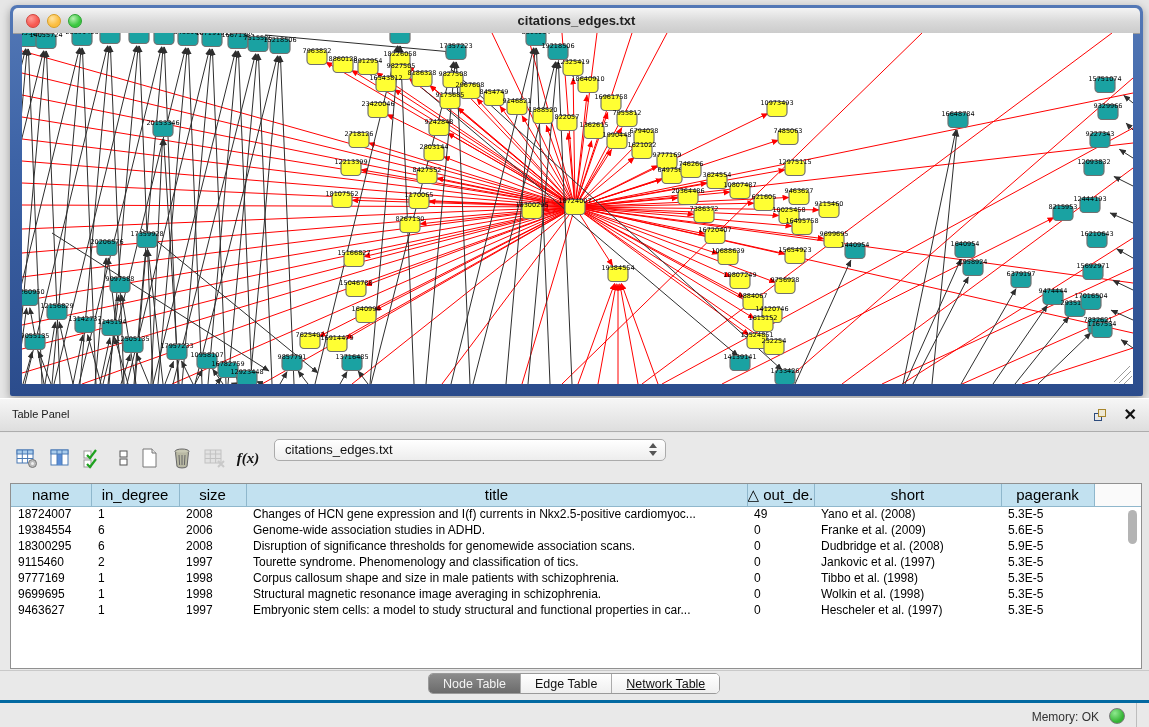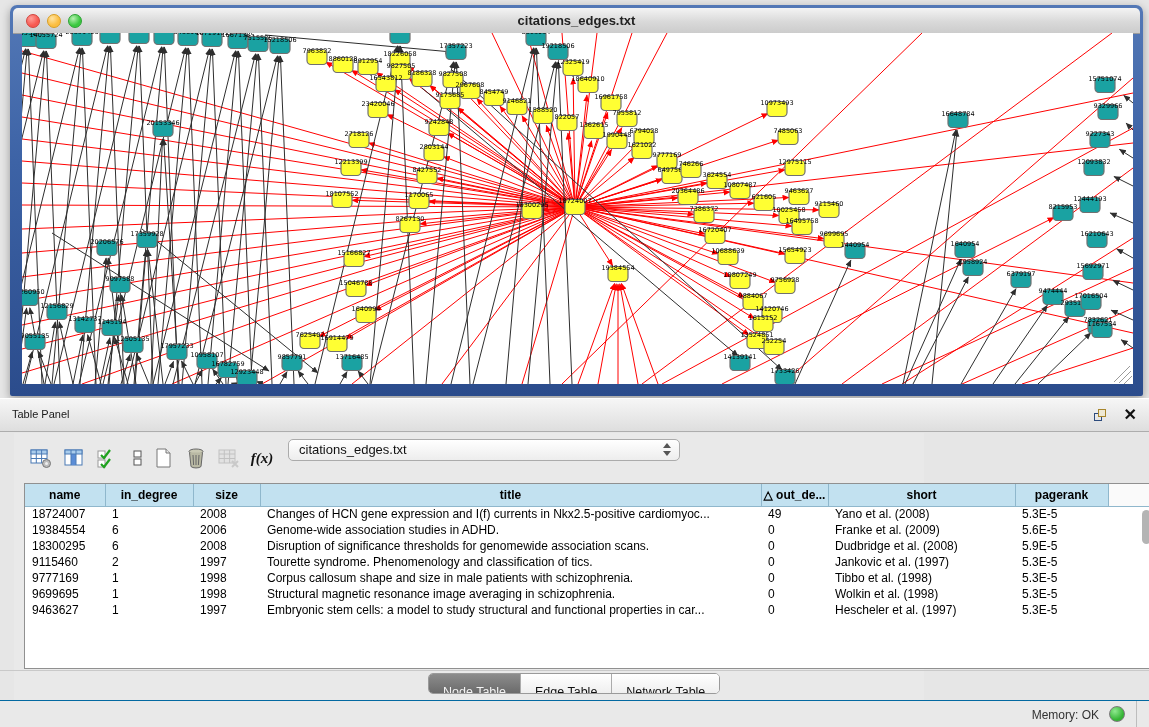--- a/index.html
+++ b/index.html
@@ -24,57 +24,57 @@
 
   
   .tp-header { position:absolute; left:0; top:398px; width:1149px; height:34px;
     background:linear-gradient(180deg,#F6F6F6,#DEDEDE); border-bottom:1px solid #ADADAD; border-top:1px solid #fff; }
   .tp-title { position:absolute; left:12px; top:9px; font-size:11px; color:#1a1a1a; }
   .tp-float { position:absolute; right:40px; top:9px; width:16px; height:16px; cursor:pointer; }
   .tp-float .sq1 { position:absolute; left:1px; top:5px; width:8px; height:8px; border:1.5px solid #2c4a7c; }
   .tp-float .sq2 { position:absolute; left:5px; top:1px; width:8px; height:8px; border:1.5px solid #a8862c; background:#efe9d4; }
   .tp-close { position:absolute; right:12px; top:6px; font-size:16px; font-weight:bold; color:#111; cursor:pointer; }
 
-  .tp-body { position:absolute; left:14px; top:433px; width:910px; height:294px; background:#E9E9E9; }
+  .tp-body { position:absolute; left:0; top:433px; width:910px; height:294px; background:#E9E9E9; }
   .toolbar { position:absolute; left:14px; top:12px; height:30px; }
   .tool-btn { display:inline-block; vertical-align:middle; width:26px; height:26px; margin-right:7px; text-align:center; cursor:pointer; }
   .tool-btn svg { width:22px; height:22px; margin-top:2px; }
   .tool-btn.narrow { width:16px; }
   .fx { font-family:"Liberation Serif", serif; font-style:italic; font-weight:bold; font-size:15px; color:#111; line-height:26px; }
   .disabled { opacity:.4; cursor:default; }
 
   .net-select { position:absolute; left:274px; top:6px; width:392px; height:22px;
     background:linear-gradient(180deg,#ffffff,#EDEDED); border:1px solid #ABABAB; border-radius:5px;
     font-size:13px; color:#111; line-height:20px; padding-left:10px; cursor:pointer; }
   .net-select .arrows { position:absolute; right:8px; top:3px; }
   .net-select .arrows div { width:0; height:0; border-left:4px solid transparent; border-right:4px solid transparent; }
   .arr-up { border-bottom:5px solid #555; margin-bottom:3px; }
   .arr-dn { border-top:5px solid #555; }
 
   .data-table { position:absolute; left:10px; top:50px; width:1132px; height:186px;
     background:#fff; border:1px solid #909090; overflow:hidden; }
   table { border-collapse:collapse; table-layout:fixed; width:1131px; }
   th { height:22px; background:#C2E1F0; border-right:1px solid #8FB7CC; border-bottom:1px solid #8FB7CC;
-       font-size:12px; font-weight:bold; color:#000; text-align:center; overflow:hidden; white-space:nowrap;margin-left:24px; }
+       font-size:15px; font-weight:normal; color:#000; text-align:center; overflow:hidden; white-space:nowrap;margin-left:24px; }
   th.filler { background:#FAFAFA; border-right:none; }
   td { height:16px; font-size:12px; color:#000; padding:0 0 0 7px; overflow:hidden; white-space:nowrap; }
   .scrollbar { position:absolute; right:2px; top:24px; width:13px; height:158px; }
   .thumb { position:absolute; left:2px; top:2px; width:9px; height:34px; background:#B4B4B4; border-radius:5px; }
 
   .divider-line { position:absolute; left:0; top:670px; width:1149px; height:1px; background:#C9C9C9; }
 
   .seg-tabs { position:absolute; left:428px; top:673px; height:21px; display:flex;
     border:1px solid #9A9A9A; border-radius:5px; overflow:hidden; background:#fff; }
-  .seg-tab { padding:8px 14px; font-size:12.5px; line-height:20px; color:#111;
+  .seg-tab { padding:0 14px; font-size:12.5px; line-height:20px; color:#111;
     background:linear-gradient(180deg,#FFFFFF,#EFEFEF); border-right:1px solid #ABABAB; cursor:pointer; }
   .seg-tab:last-child { border-right:none;text-decoration:underline; }
   .seg-tab.active { background:linear-gradient(180deg,#8C8C8C,#6B6B6B); color:#F4F4F4; }
 
   .status-bar { position:absolute; left:0; top:700px; width:1149px; height:27px;
-    background:#E9E9E9; border-top:1px solid #0369a1; }
+    background:#E9E9E9; border-top:3px solid #0369a1; }
   .status-div { position:absolute; right:12px; top:0; width:1px; height:27px; background:#BDBDBD; }
   .mem-label { position:absolute; right:50px; top:7px; font-size:12px; color:#333; }
   .mem-dot { position:absolute; right:24px; top:5px; width:16px; height:16px; border-radius:50%;
     background:radial-gradient(circle at 35% 30%,#8fe98f,#35B435 65%); border:1px solid #7a7a7a; }
 </style>
 </head>
 <body>
 
 <div class="net-window">
   <div class="titlebar">

